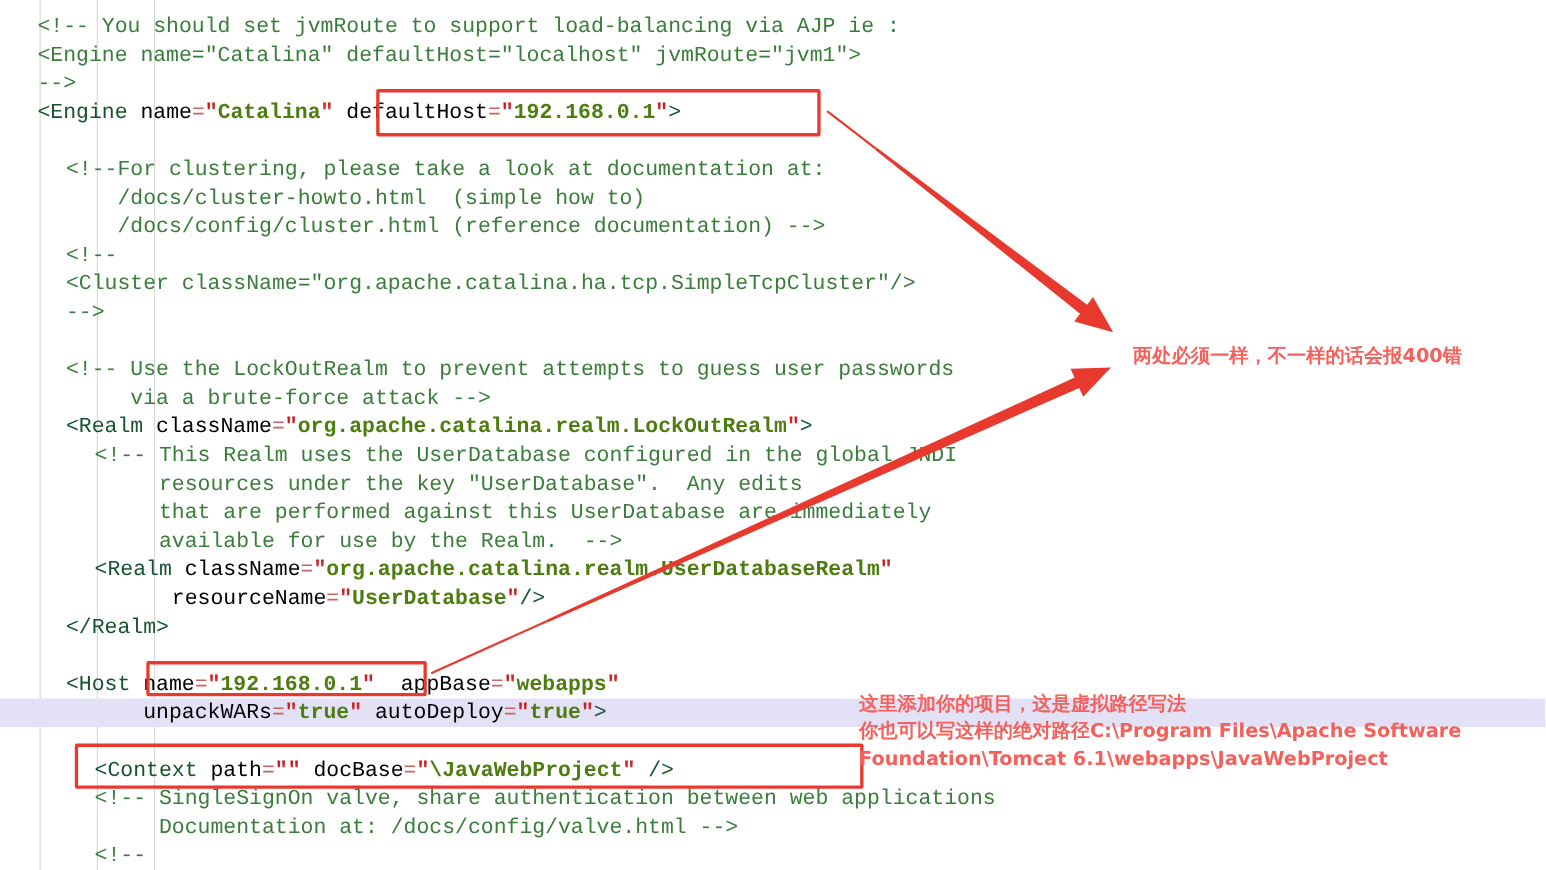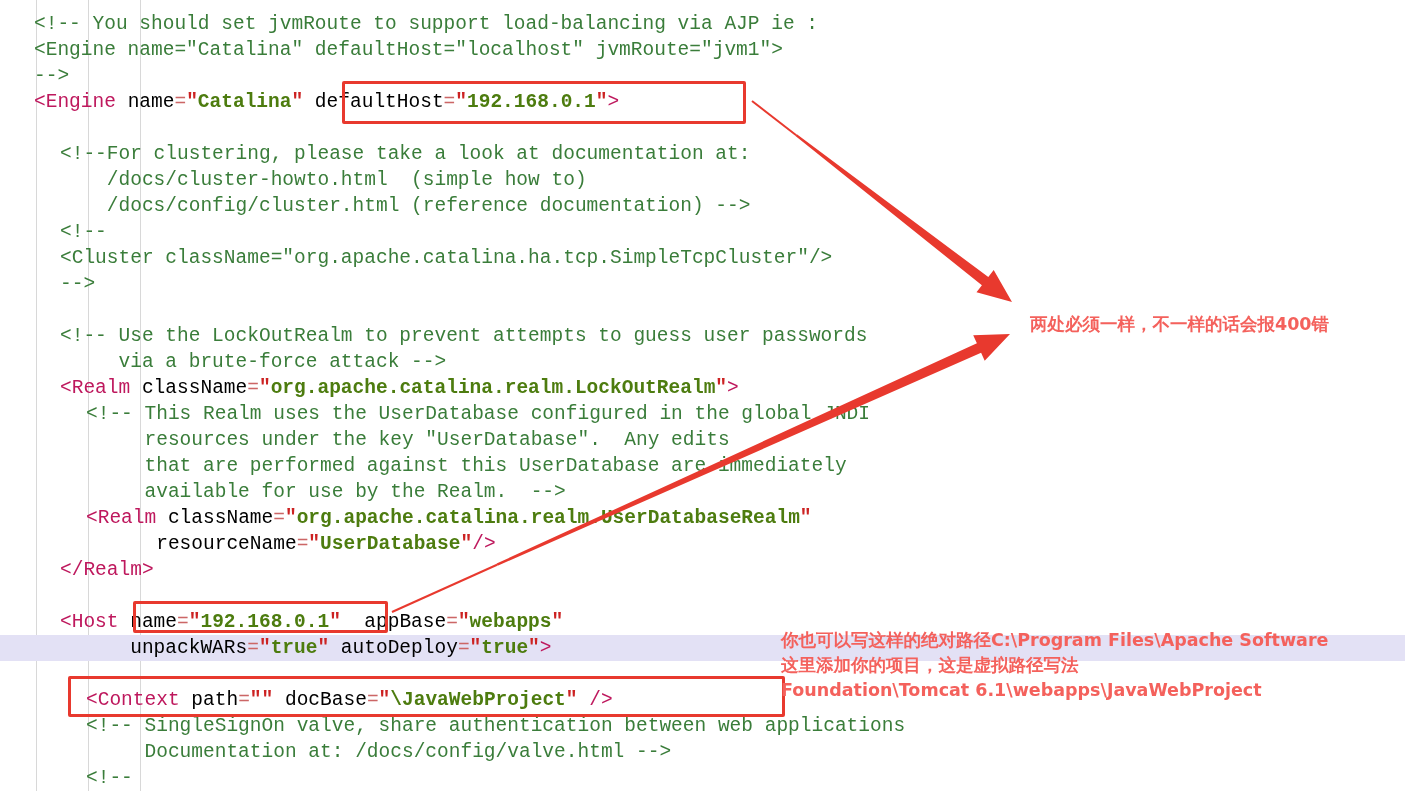--- a/index.html
+++ b/index.html
@@ -58,21 +58,21 @@
 
   .ln {
     height: 26px;
     white-space: pre;
     padding-left: 34px;
     position: relative;
   }
 
   
   .cmt   { color: #3a7d3a; }
-  .tag   { color: #be185d; }
+  .tag   { color: #14532d; }
   .attr  { color: #000000; }
   .eq    { color: #cc6666; }
   .q     { color: #cc2222; font-weight: bold; }
   .val   { color: #4d7c0f; font-weight: bold; }
 
   
   .rbox {
     position: absolute;
     border: 3px solid #e8392e;
     border-radius: 2px;
@@ -120,16 +120,16 @@
 
   <svg class="arrows" id="arrows" viewBox="0 0 1405 791">
       <line x1="752" y1="101" x2="796.2" y2="135.17000000000002" stroke="#e8392e" stroke-width="2"></line>
       <polygon points="795.5,136.1 981.9,285.3 976.5,292.3 1012.0,302.0 993.7,270.1 988.3,277.1 796.9,134.2" fill="#e8392e"></polygon>
       <line x1="392" y1="612" x2="497.06" y2="564.74" stroke="#e8392e" stroke-width="2"></line>
       <polygon points="497.6,565.8 981.1,352.7 984.7,360.7 1010.0,334.0 973.2,335.2 976.9,343.2 496.6,563.6" fill="#e8392e"></polygon>
     </svg>
 
   <div id="notes">
       <div class="note" style="left: 1030px; top: 312px;"><div>两处必须一样，不一样的话会报400错</div></div>
-      <div class="note" style="left: 781px; top: 628px;"><div>你也可以写这样的绝对路径C:\Program Files\Apache Software</div><div>这里添加你的项目，这是虚拟路径写法</div><div>Foundation\Tomcat 6.1\webapps\JavaWebProject</div></div>
+      <div class="note" style="left: 781px; top: 628px;"><div>这里添加你的项目，这是虚拟路径写法</div><div>你也可以写这样的绝对路径C:\Program Files\Apache Software</div><div>Foundation\Tomcat 6.1\webapps\JavaWebProject</div></div>
     </div>
 
 </div>
 
 </body></html>

